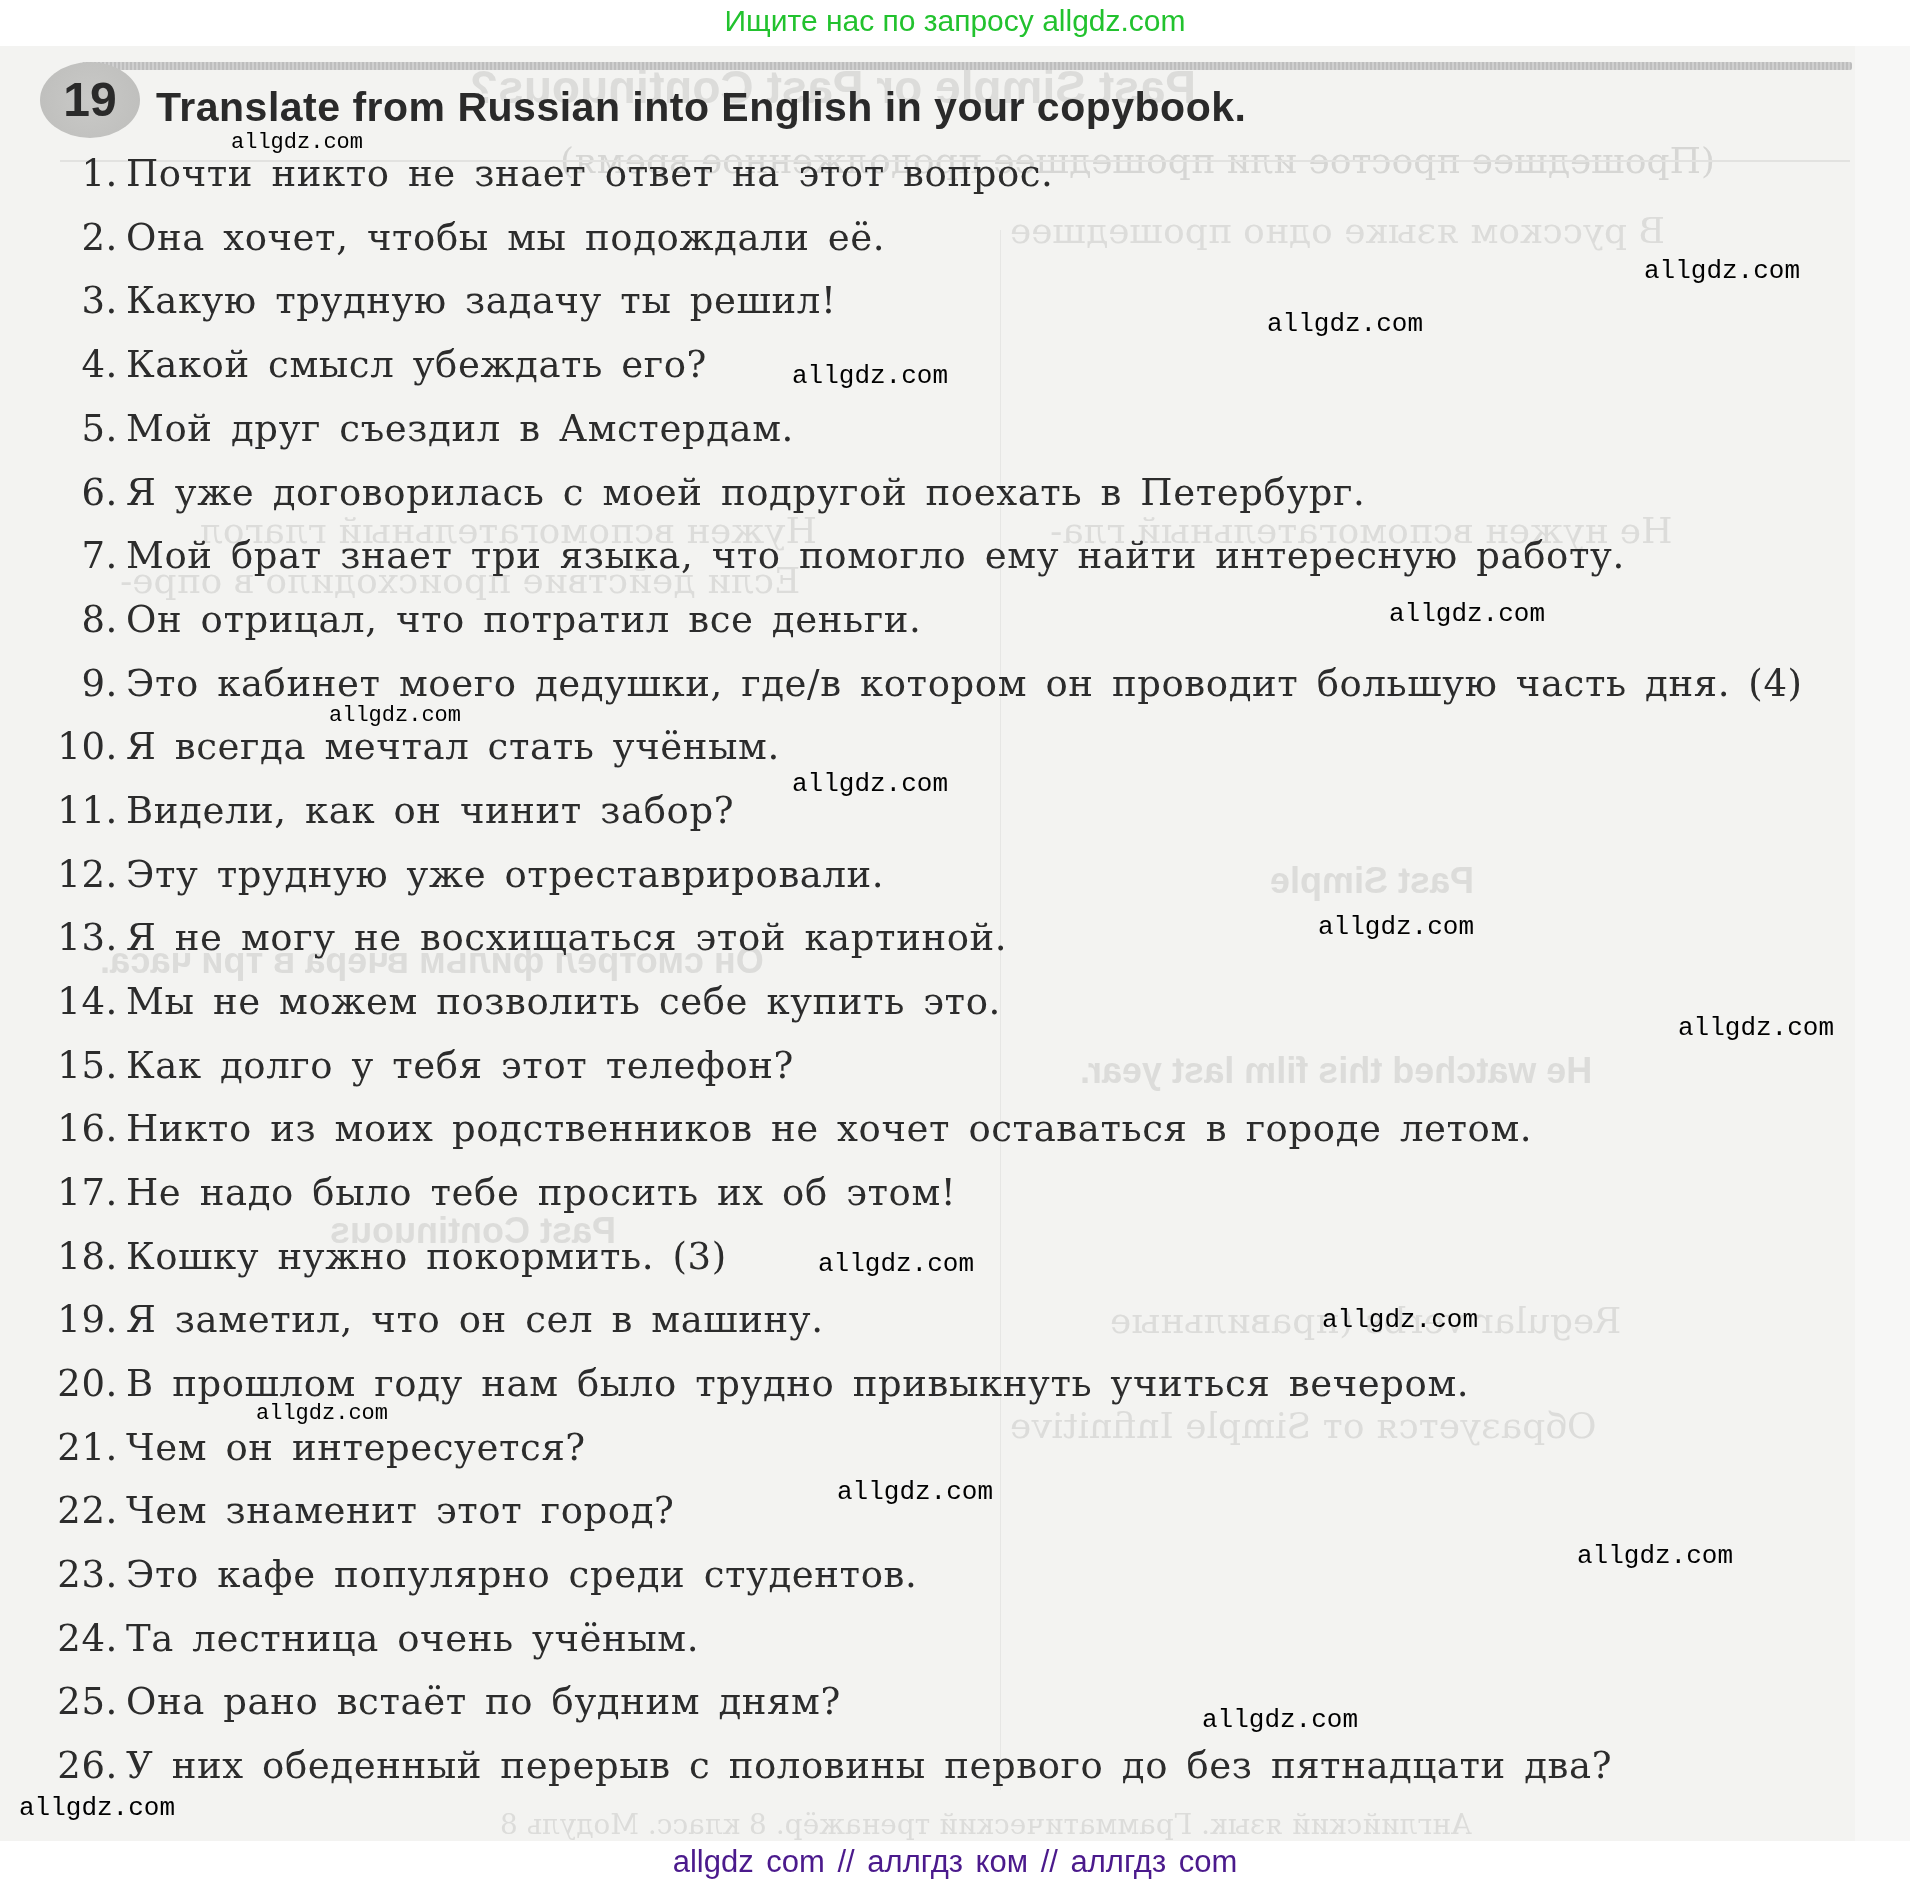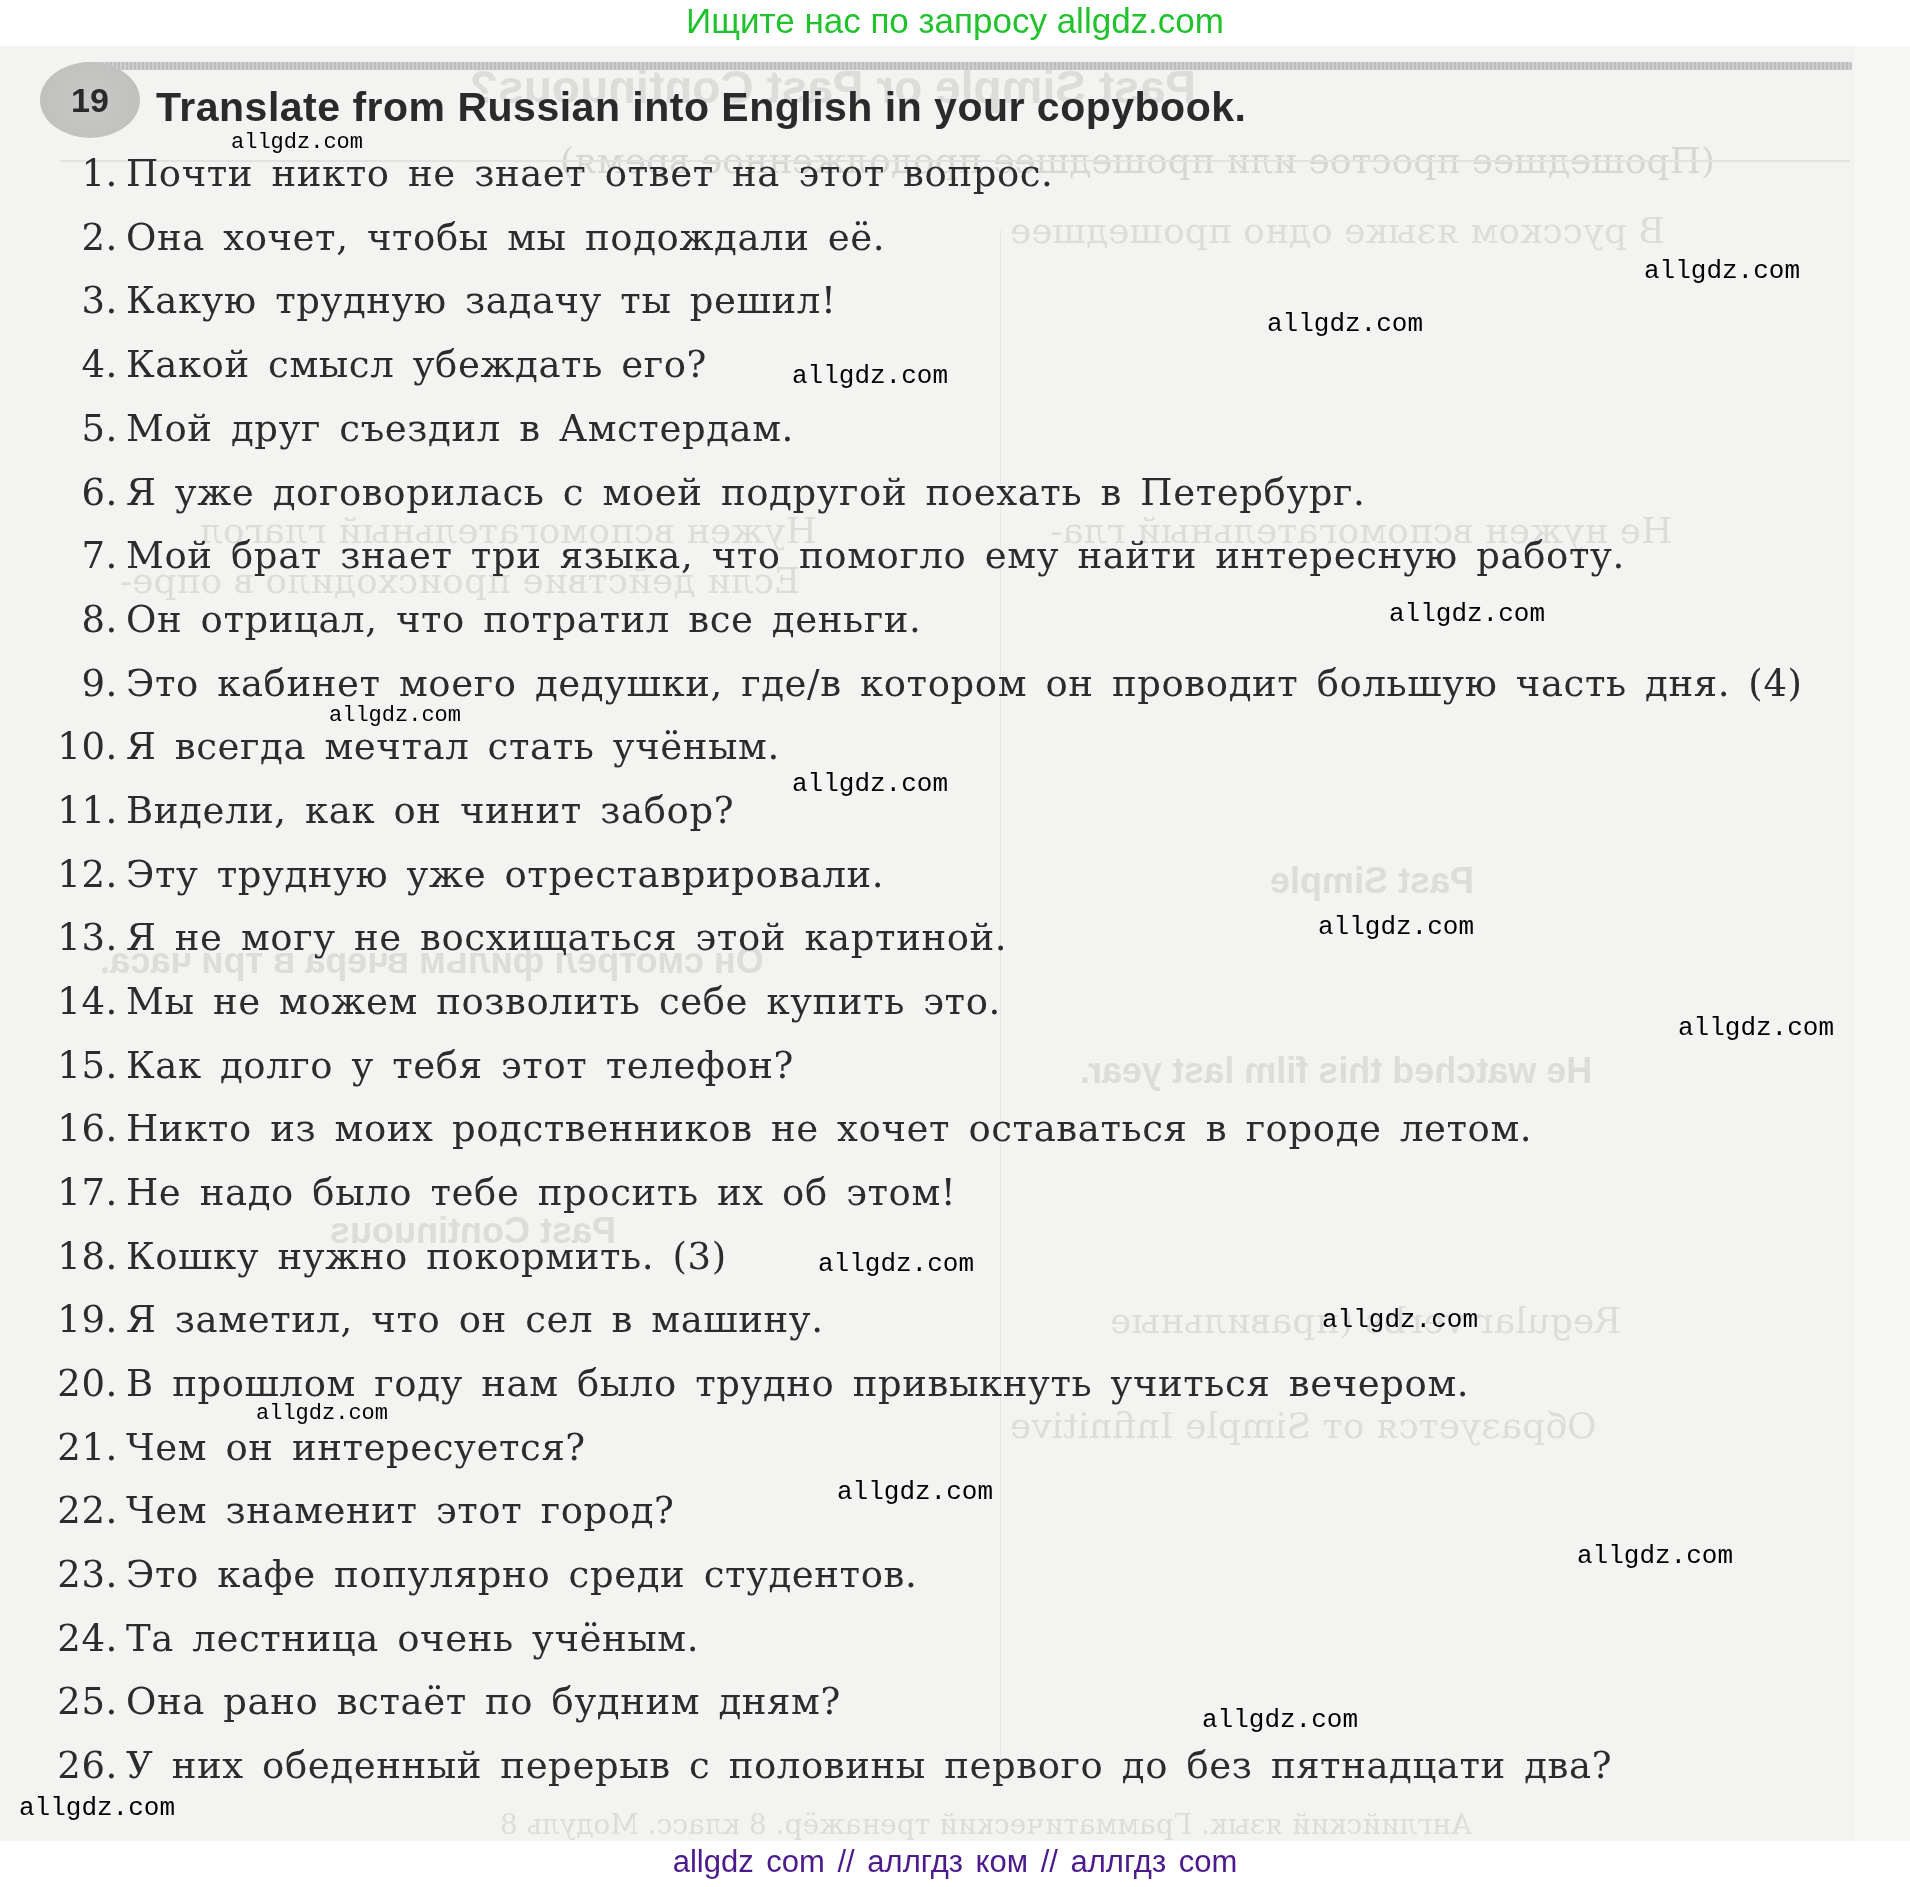--- a/index.html
+++ b/index.html
@@ -4,21 +4,21 @@
 <style>
   html, body { margin: 0; padding: 0; }
   body {
     width: 1910px; height: 1887px; position: relative; overflow: hidden;
     background: #ffffff;
     font-family: "DejaVu Serif", serif;
   }
   .top-banner {
     position: absolute; left: 0; top: 0; width: 1910px; height: 46px;
     background: #ffffff; text-align: center;
-    font-family: "Liberation Sans", sans-serif; font-size: 35px;
+    font-family: "Liberation Sans", sans-serif; font-size: 30px;
     line-height: 42px; color: #22c22e;
   }
   .page {
     position: absolute; left: 0; top: 46px; width: 1880px; height: 1795px;
     background: #f3f3f1;
   }
   .page-edge {
     position: absolute; left: 1855px; top: 46px; width: 55px; height: 1795px;
     background: #f7f7f6;
   }
@@ -37,21 +37,21 @@
   }
   .badge {
     position: absolute; left: 40px; top: 62px; width: 100px; height: 76px;
     border-radius: 50%;
     background: radial-gradient(circle, #c9c9c7 0%, #bdbdbb 100%);
   }
   .badge-num {
     position: absolute; left: 40px; top: 62px; width: 100px; height: 76px;
     text-align: center; line-height: 76px;
     font-family: "Liberation Sans", sans-serif; font-weight: bold;
-    font-size: 34px; color: #2a2a2a;
+    font-size: 48px; color: #2a2a2a;
   }
   .title {
     position: absolute; left: 156px; top: 84px;
     font-family: "Liberation Sans", sans-serif; font-weight: bold;
     font-size: 41px; color: #2a2a2a; letter-spacing: 0.5px; white-space: nowrap;
   }
   .item {
     position: absolute; left: 0; height: 56px; white-space: nowrap;
     font-family: "DejaVu Serif", serif; font-size: 37px; color: #2c2c2c;
     letter-spacing: 0.6px;

